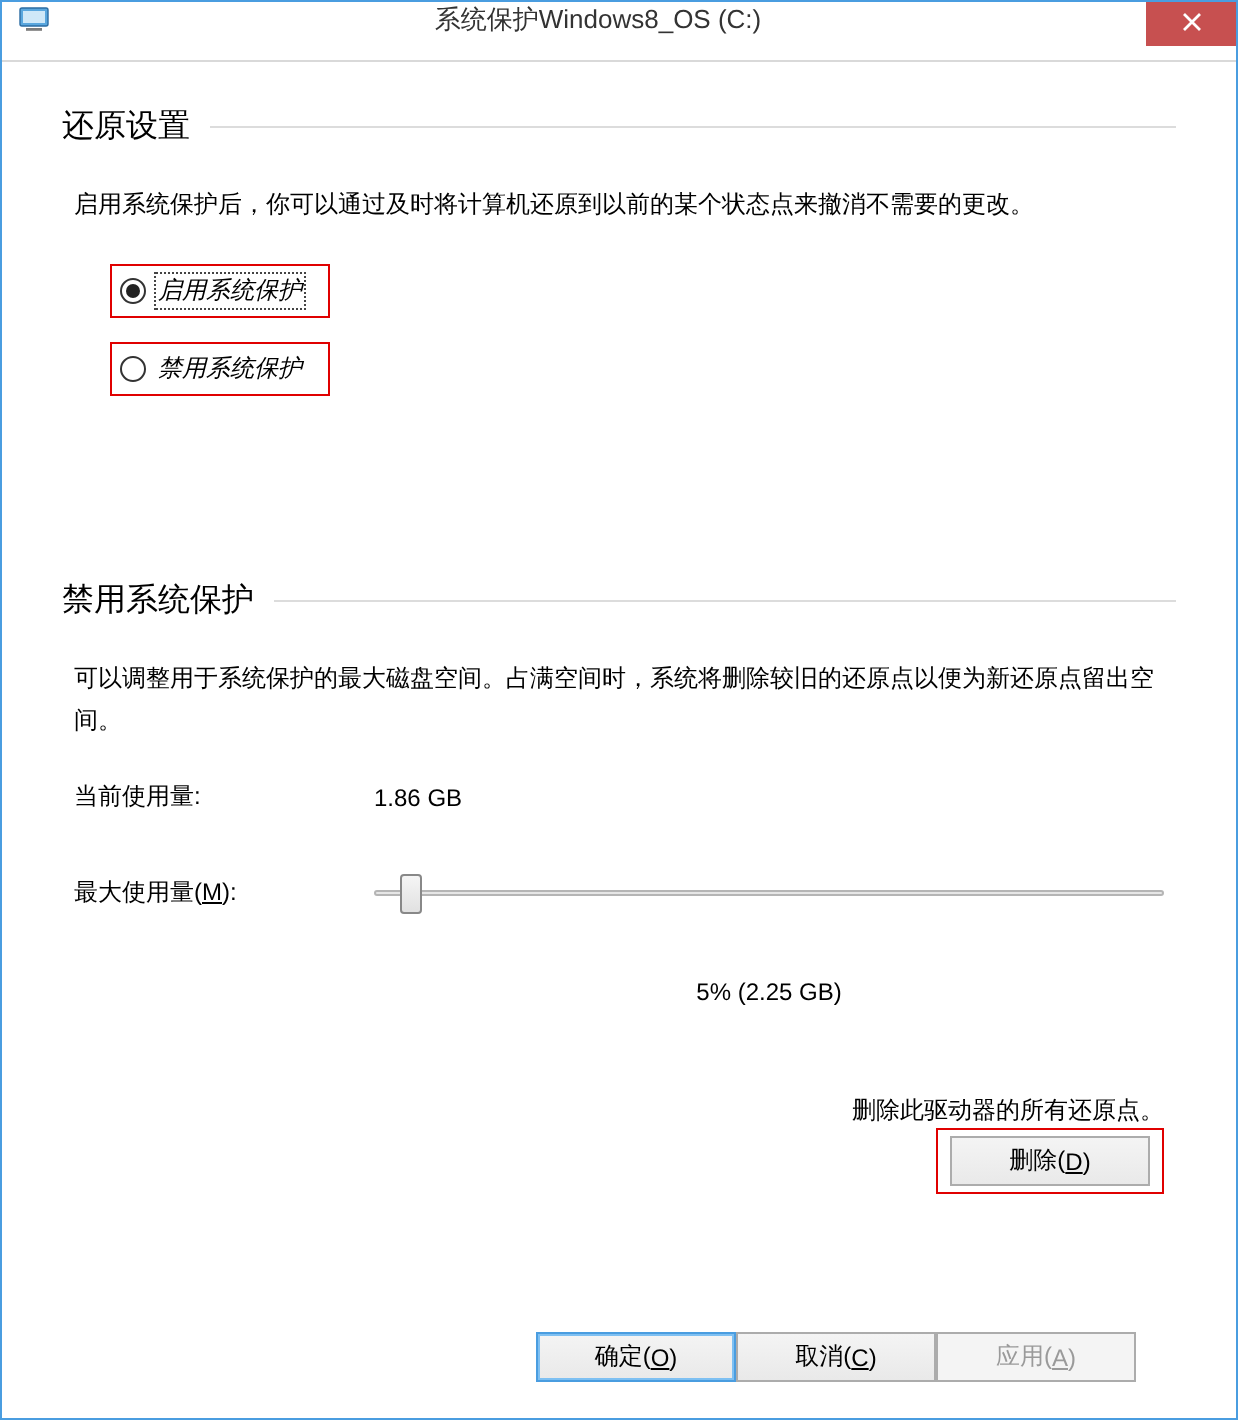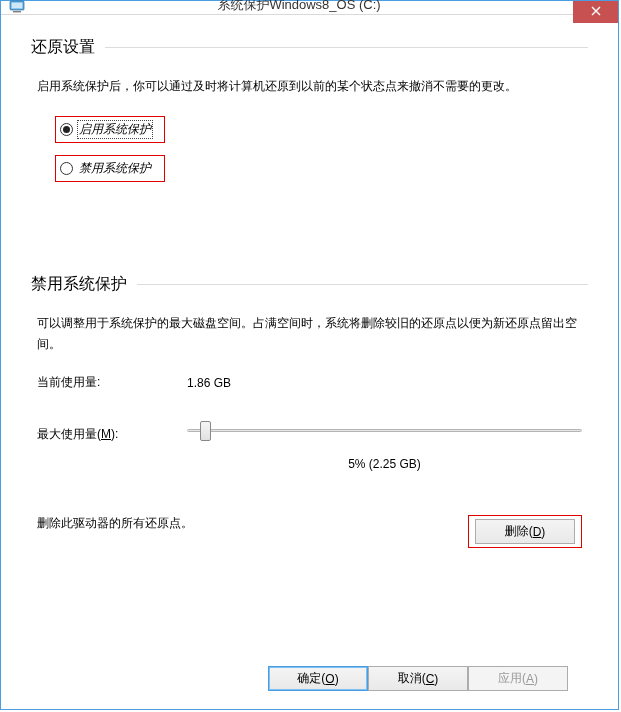--- a/index.html
+++ b/index.html
@@ -13,24 +13,24 @@
     }
     .window {
       width: 619px;
       height: 710px;
       border: 1px solid #4a9de0;
       background: #fff;
       display: flex;
       flex-direction: column;
     }
     .titlebar {
-      height: 14px;
+      height: 30px;
       background: #fff;
       display: flex;
-      align-items: flex-end;
+      align-items: flex-start;
       position: relative;
       border-bottom: 1px solid #d9d9d9;
     }
     .titlebar-icon {
       width: 16px; height: 16px;
       margin-left: 8px;
       display: inline-block;
       position: relative;
     }
     .titlebar-icon svg { width: 16px; height: 16px; }
@@ -121,22 +121,22 @@
     .kv-row {
       display: flex;
       align-items: center;
       margin: 0 6px 26px 6px;
       font-size: 12px;
     }
     .kv-label { width: 150px; }
     .kv-value { }
     .slider-row {
       display: flex;
-      align-items: flex-end;
-      margin: 0 6px 0 6px;
+      align-items: center;
+      margin: 0 6px 16px 6px;
     }
     .slider-label {
       width: 150px;
       font-size: 12px;
     }
     .slider-track-wrap {
       flex: 1;
       position: relative;
       height: 26px;
       display: flex;
@@ -159,22 +159,23 @@
       border: 1px solid #888;
       border-radius: 2px;
     }
     .slider-value-row {
       text-align: center;
       margin: 14px 0 0 150px;
       font-size: 12px;
     }
     .delete-row {
       display: flex;
-      align-items: flex-start;
+      align-items: flex-end;
       margin: 44px 6px 0 6px;
+      flex-direction: column;
     }
     .delete-label {
       flex: 1;
       font-size: 12px;
     }
     .btn {
       min-width: 100px;
       height: 25px;
       background: linear-gradient(#f4f4f4, #e9e9e9);
       border: 1px solid #acacac;

